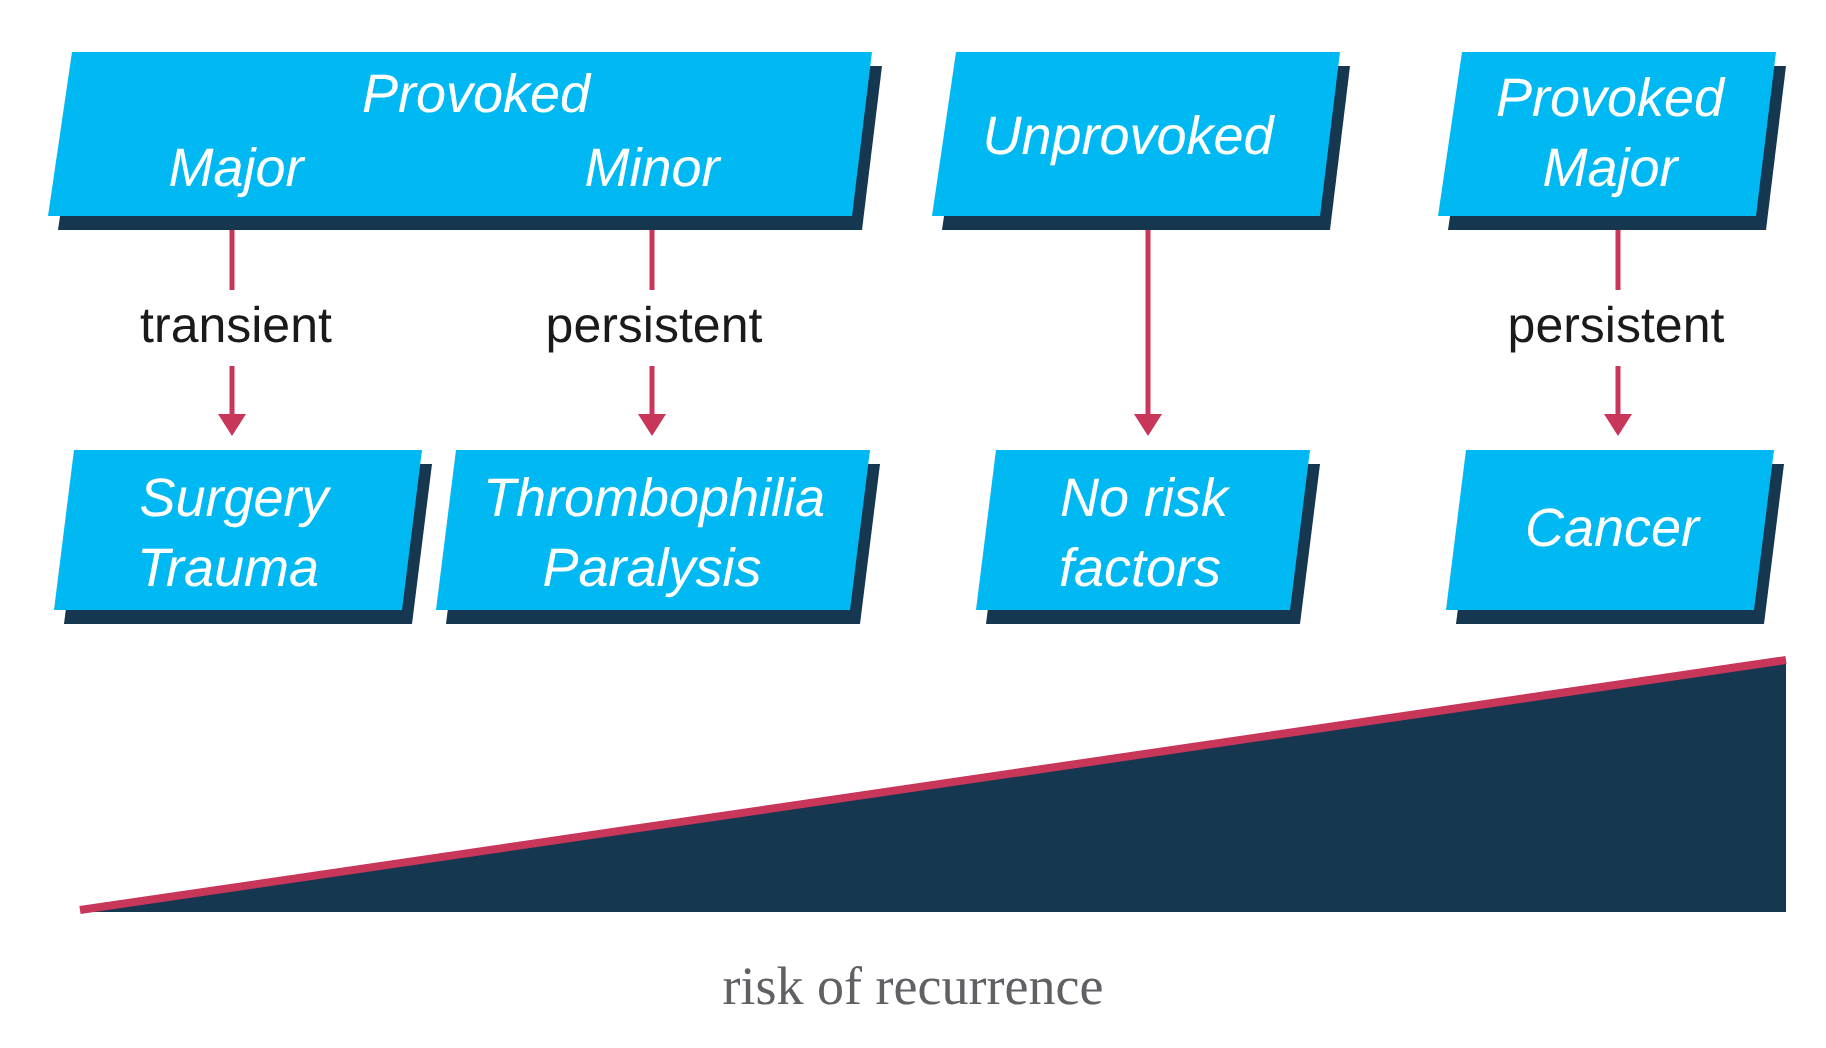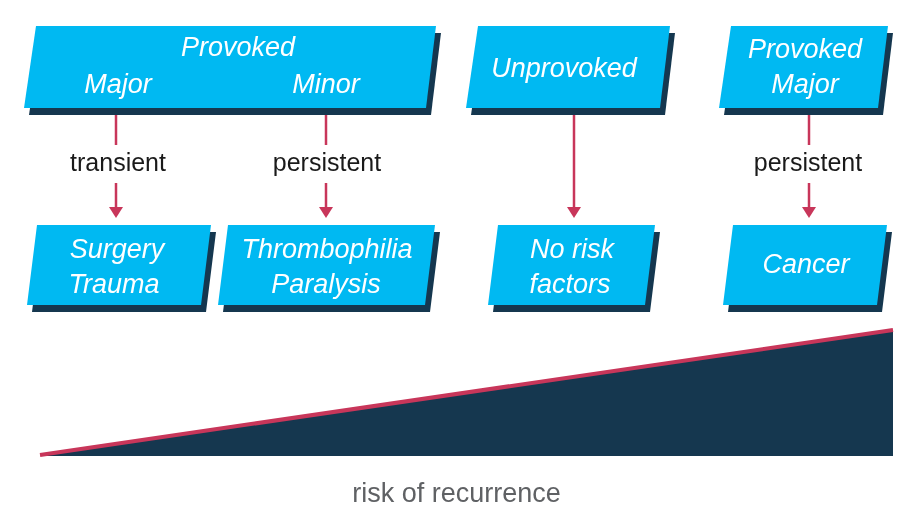--- a/index.html
+++ b/index.html
@@ -4,21 +4,21 @@
 <style>
   html, body { margin: 0; padding: 0; background: #ffffff; }
   body { width: 913px; height: 524px; position: relative; overflow: hidden;
          font-family: "Liberation Sans", "DejaVu Sans", sans-serif; }
   #stage { position: absolute; left: 0; top: 0; width: 913px; height: 524px; }
   .box-label { font-family: "Liberation Sans", "DejaVu Sans", sans-serif;
                font-style: italic; fill: #ffffff; font-size: 27px; font-weight: 400; }
   .edge-label { font-family: "Liberation Sans", "DejaVu Sans", sans-serif;
                 fill: #1a1a1a; font-size: 25px; }
   .caption { position: absolute; left: 0; width: 913px; top: 478px; text-align: center;
-             font-family: Liberation Sans, sans-serif;
+             font-family: Liberation Serif, serif;
              font-size: 27px; color: #5f6164; }
 </style>
 </head>
 <body>
 
 <svg id="stage" width="913" height="524" viewBox="0 0 913 524" xmlns="http://www.w3.org/2000/svg">
   <defs>
     <marker id="arrowhead" viewBox="0 0 10 10" refX="5" refY="8" markerWidth="7" markerHeight="7" orient="auto-start-reverse" markerUnits="userSpaceOnUse">
     </marker>
   </defs>

